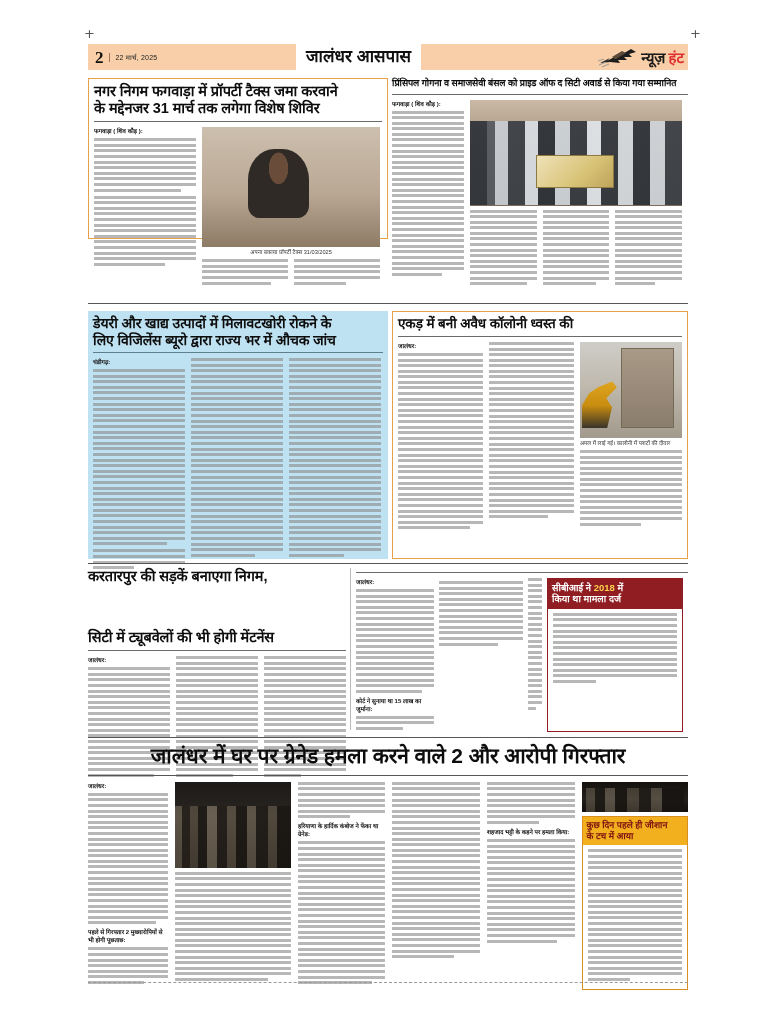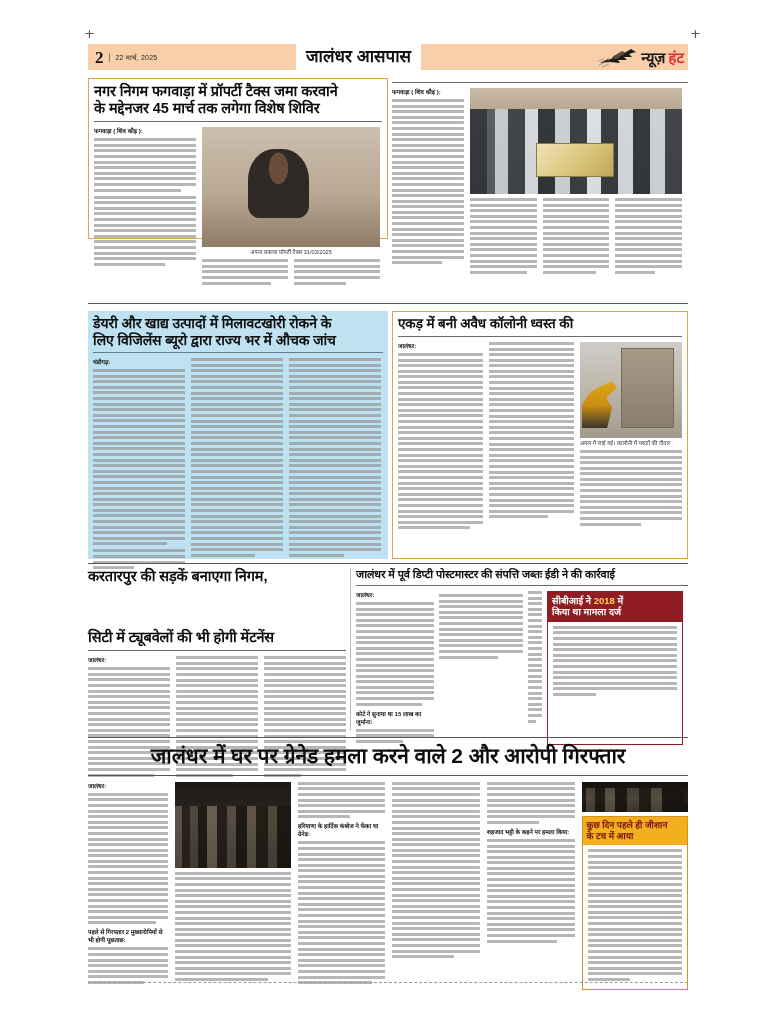--- a/index.html
+++ b/index.html
@@ -318,21 +318,21 @@
         <path d="M1 19 L8 16 M4 21 L11 18 M0 15 L6 13" stroke="#9a9a9a" stroke-width="1" fill="none"></path>
       </svg>
       <span class="brand-news">न्यूज़</span>
       <span class="brand-hunt">हंट</span>
     </div>
   </div>
 
   <div class="box orange-frame" style="left:88px; top:78px; width:300px; height:161px;">
     <div style="padding:4px 5px 0 5px;">
       <div class="hl" style="font-size:14.5px;">नगर निगम फगवाड़ा में प्रॉपर्टी टैक्स जमा करवाने</div>
-      <div class="hl" style="font-size:14.5px;">के मद्देनजर 45 मार्च तक लगेगा विशेष शिविर</div>
+      <div class="hl" style="font-size:14.5px;">के मद्देनजर 31 मार्च तक लगेगा विशेष शिविर</div>
       <div style="height:0;border-top:1px solid #6a6a6a;margin:4px 0 5px 0;"></div>
 
       <div style="display:flex; gap:6px;">
 
         <div class="col" style="width:102px;">
           <div class="byline">फगवाड़ा ( शिव कौड़ ):</div>
           <div class="para">
             <div class="ln"></div>
               <div class="ln"></div>
               <div class="ln"></div>
@@ -379,20 +379,21 @@
               <div class="ln"></div>
                 <div class="ln s60"></div>
             </div>
           </div>
         </div>
       </div>
     </div>
   </div>
 
   <div class="box" style="left:392px; top:78px; width:296px; height:219px;">
+    <div class="hl" style="font-size:9.2px; line-height:1.25;">प्रिंसिपल गोगना व समाजसेवी बंसल को प्राइड ऑफ द सिटी अवार्ड से  किया गया सम्मानित</div>
     <div style="height:0;border-top:1px solid #6a6a6a;margin:4px 0 5px 0;"></div>
 
     <div style="display:flex; gap:6px;">
       <div class="col" style="width:72px;">
         <div class="byline">फगवाड़ा ( शिव कौड़ ):</div>
         <div class="para">
           <div class="ln"></div>
             <div class="ln"></div>
             <div class="ln"></div>
             <div class="ln"></div>
@@ -791,21 +792,20 @@
           <div class="ln"></div>
         <div class="ln"></div>
           <div class="ln s45"></div>
       </div>
     </div>
   </div>
 
   <div class="vrule" style="left:350px; top:568px; height:162px;"></div>
 
   <div class="box" style="left:356px; top:568px; width:332px; height:165px;">
-    <div class="hl" style="font-size:11px;">जालंधर में पूर्व डिप्टी पोस्टमास्टर की संपत्ति जब्तः ईडी ने की कार्रवाई</div>
     <div style="height:0;border-top:1px solid #6a6a6a;margin:4px 0 5px 0;"></div>
 
     <div style="display:flex; gap:5px;">
       <div class="col" style="width:78px;">
         <div class="byline">जालंधर:</div>
         <div class="ln"></div>
           <div class="ln"></div>
           <div class="ln"></div>
           <div class="ln"></div>
         <div class="ln"></div>

